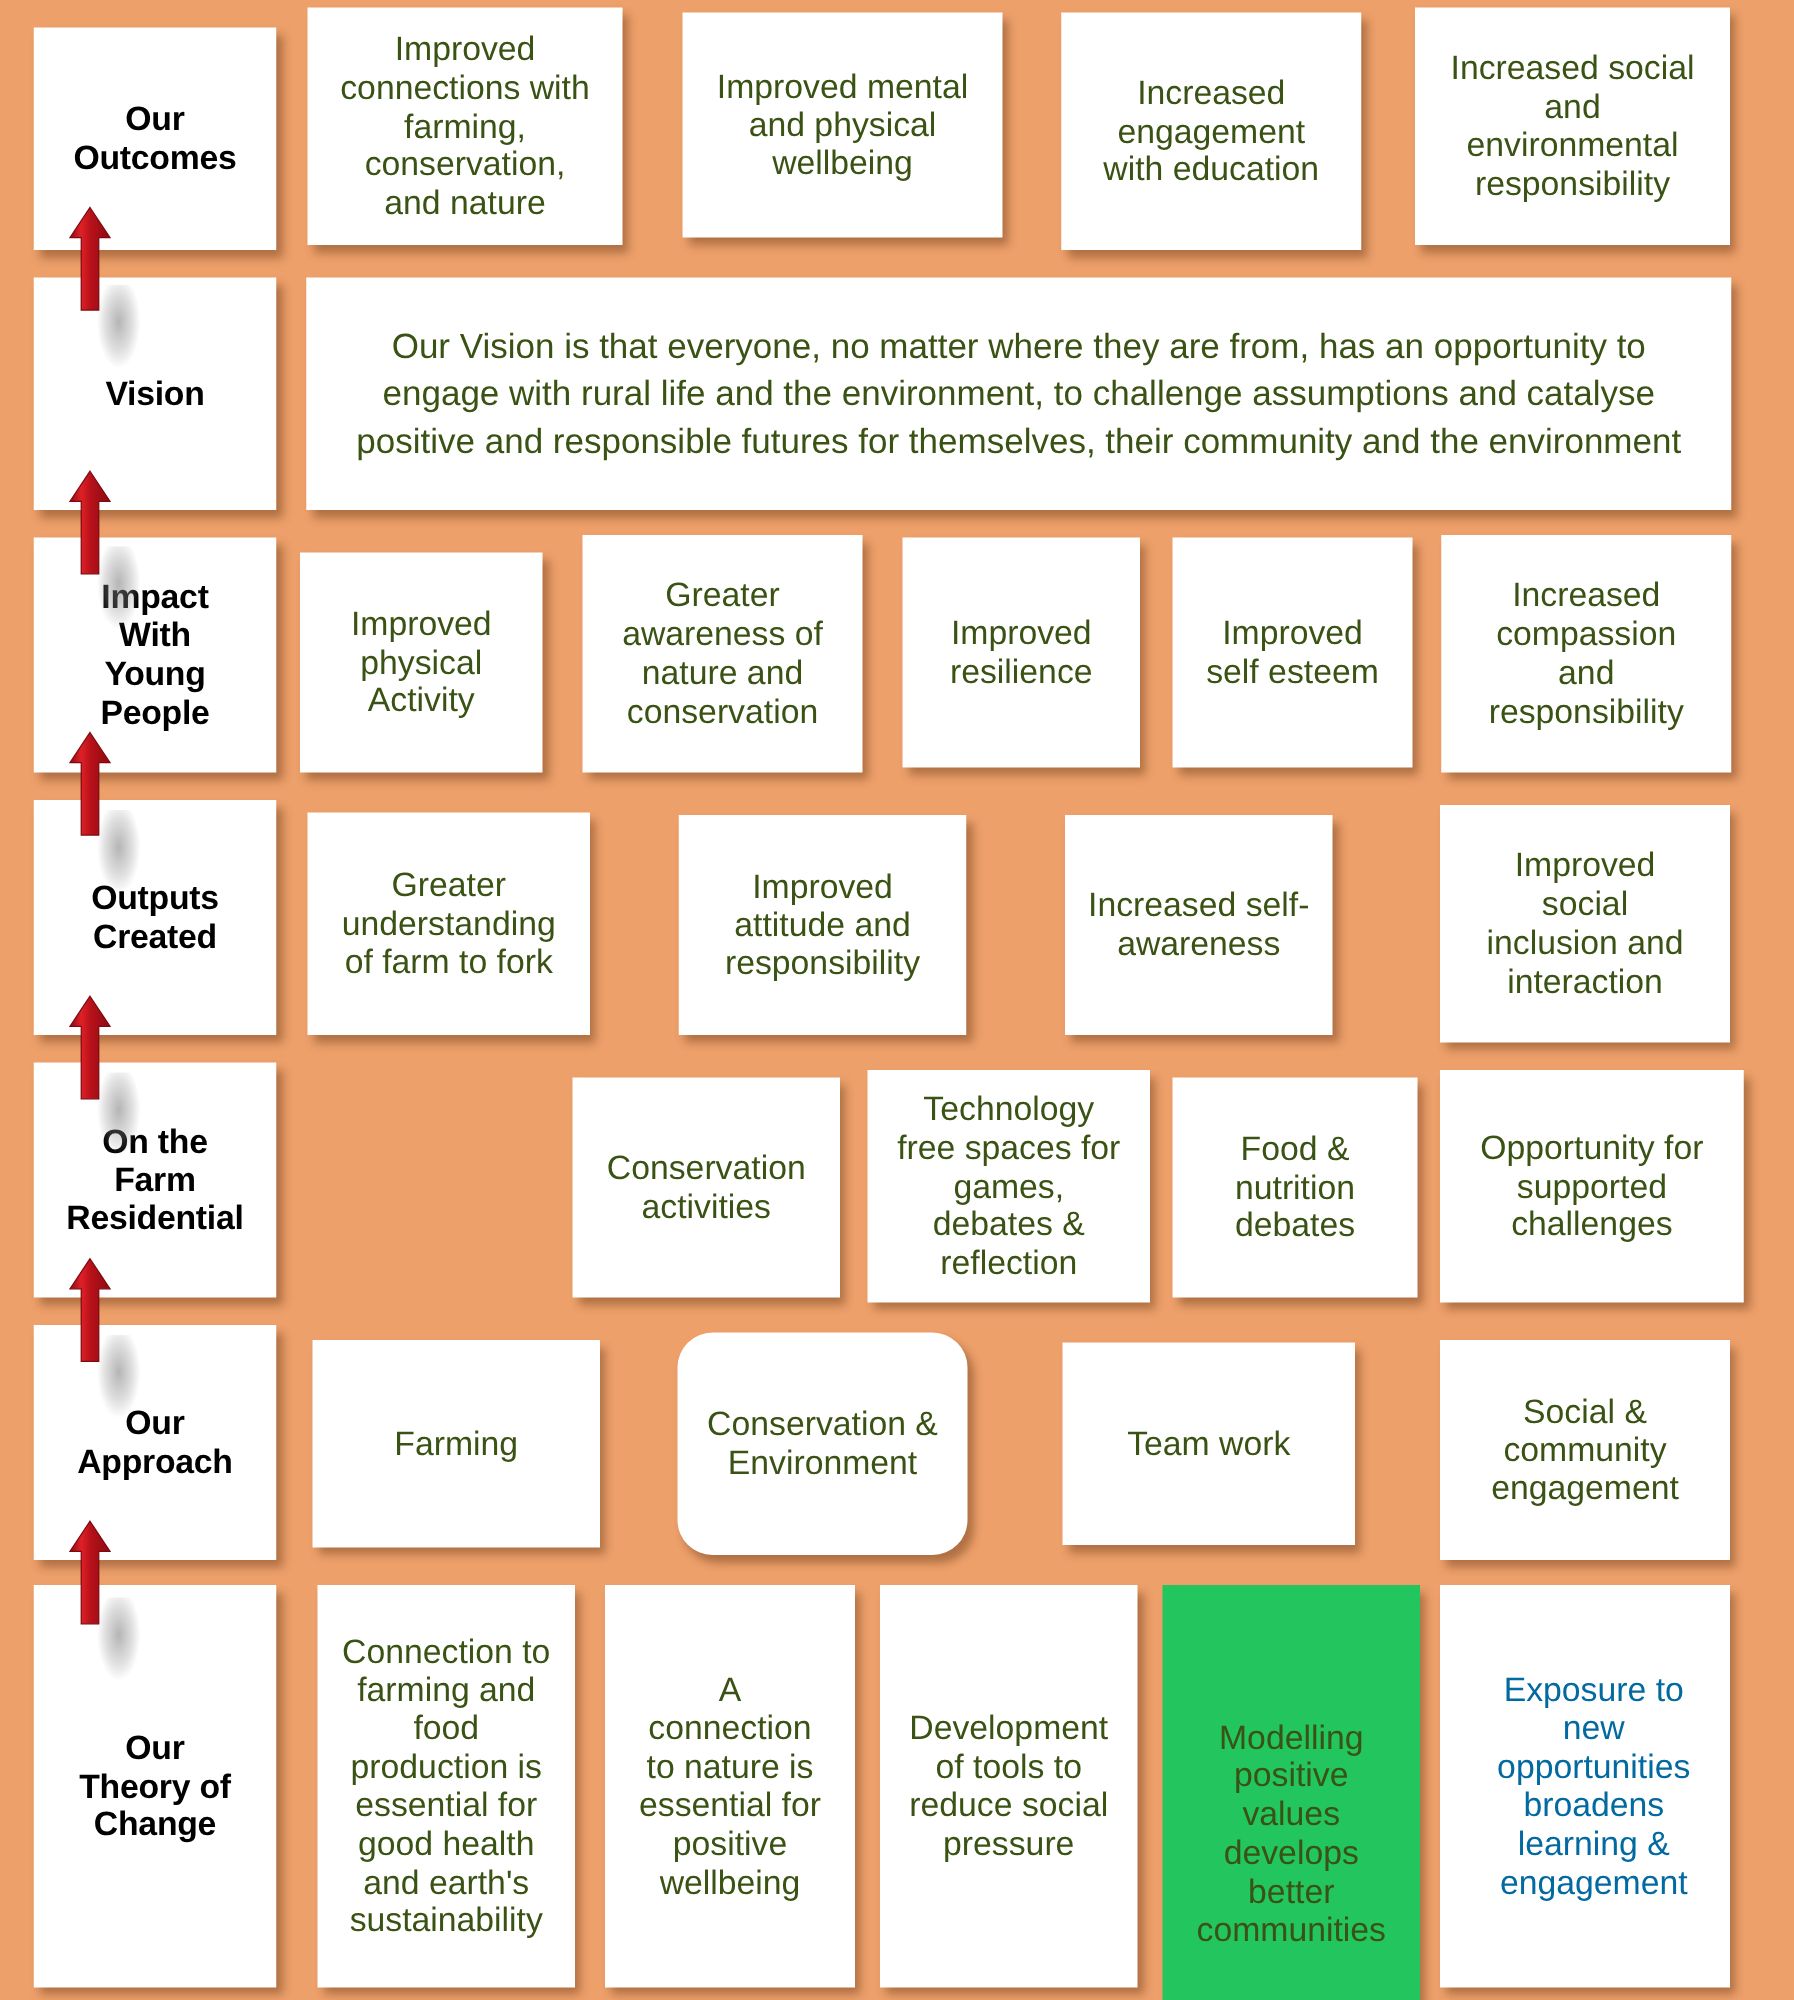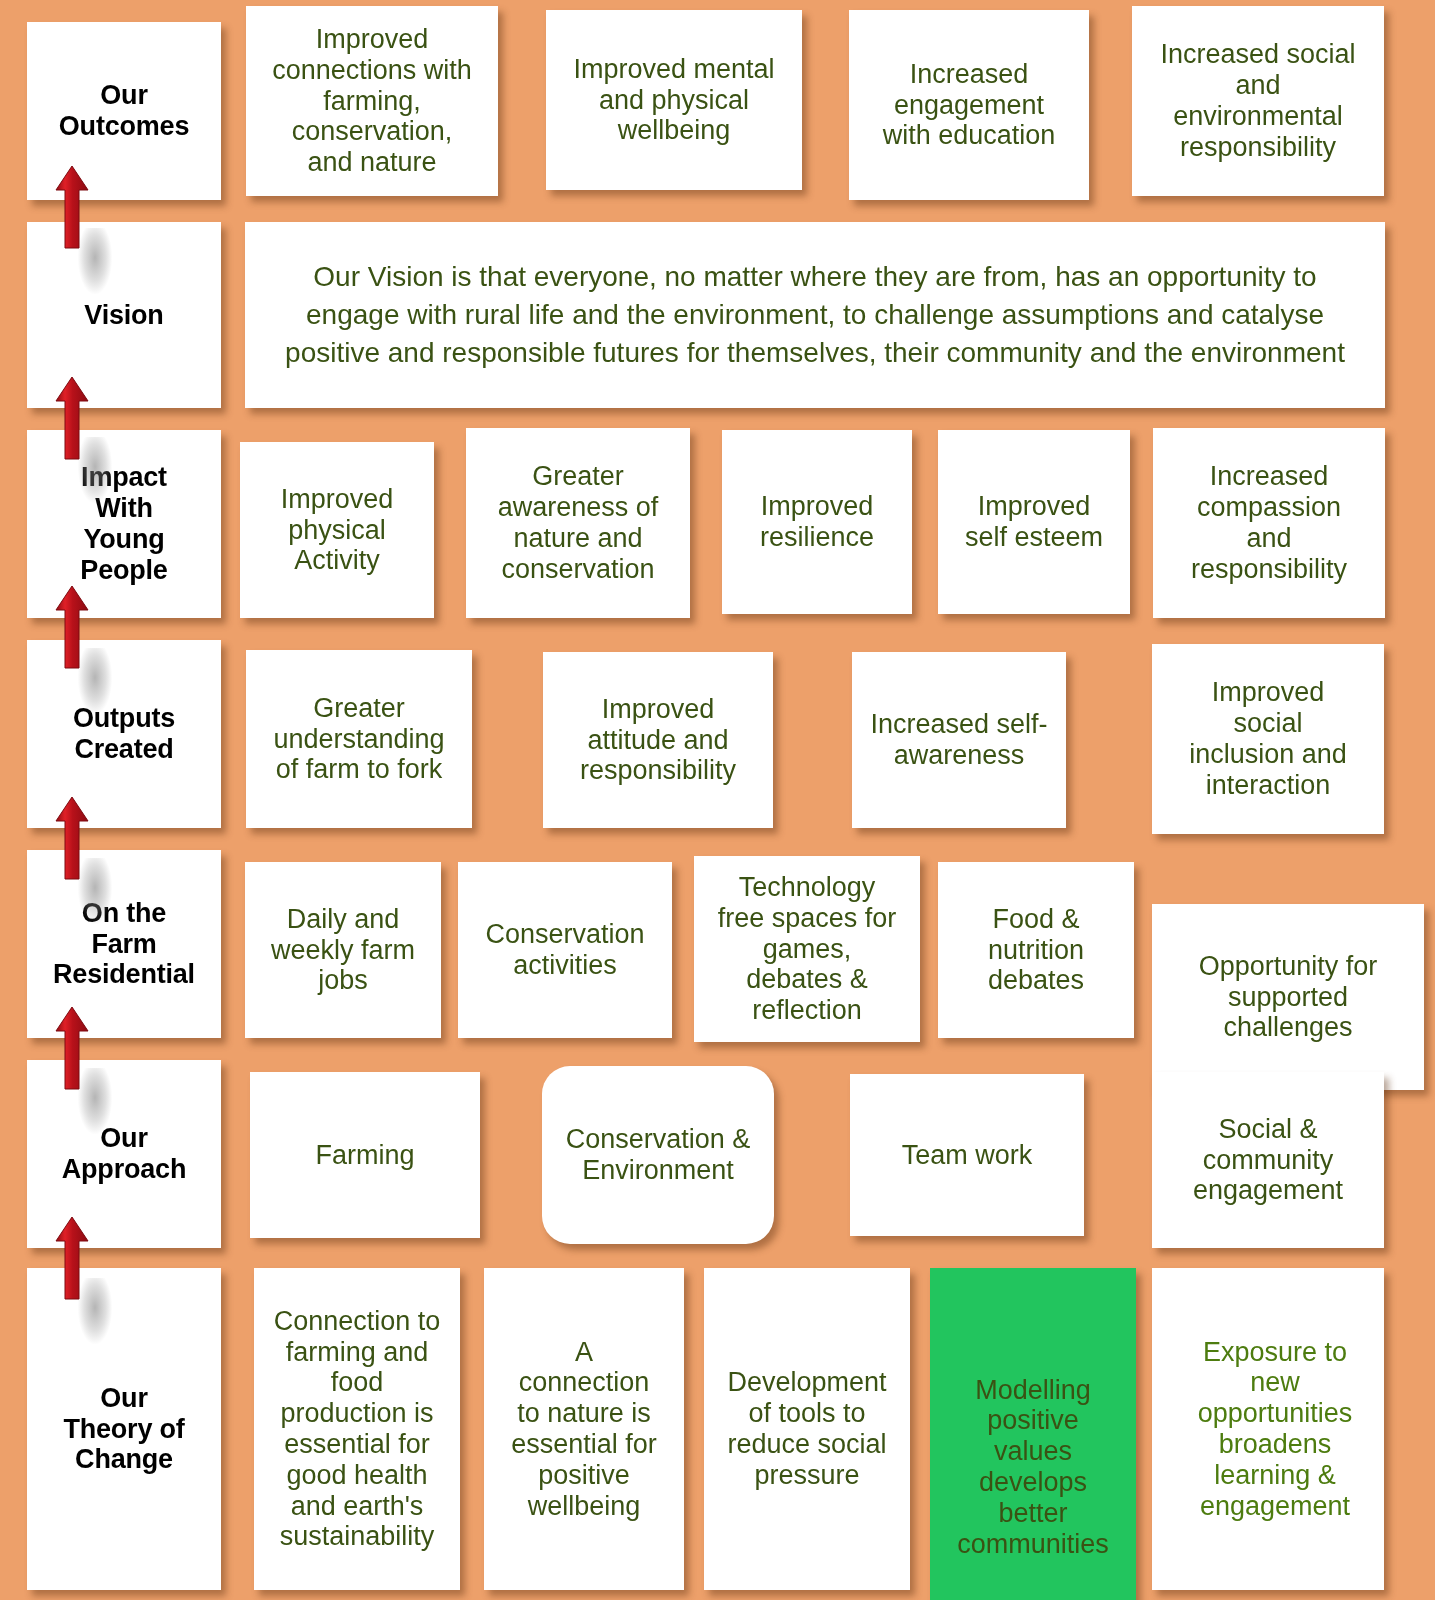--- a/index.html
+++ b/index.html
@@ -208,42 +208,37 @@
       <polygon points="17,2 33,26 24,26 24,84 10,84 10,26 1,26" fill="url(#ag1)" stroke="#7d0a10" stroke-width="1"></polygon>
     </svg>
   </div>
 
   <div class="smudge" style="left:78px; top:858px;"></div>
   <div class="card label-card" style="left: 27px; top: 850px; width: 194px; height: 188px; background: rgb(255, 255, 255); color: rgb(0, 0, 0);">
     <span class="txt">On the
 Farm
 Residential</span>
   </div>
-  <div class="card content-card" style="left: 245px; top: 862px; width: 196px; height: 176px; background: rgb(255, 255, 255); color: rgb(58, 82, 19);">
-    <span class="txt">Daily and
-weekly farm
-jobs</span>
-  </div>
   <div class="card content-card" style="left: 458px; top: 862px; width: 214px; height: 176px; background: rgb(255, 255, 255); color: rgb(58, 82, 19);">
     <span class="txt">Conservation
 activities</span>
   </div>
   <div class="card content-card" style="left: 694px; top: 856px; width: 226px; height: 186px; background: rgb(255, 255, 255); color: rgb(58, 82, 19);">
     <span class="txt">Technology
 free spaces for
 games,
 debates &amp;
 reflection</span>
   </div>
   <div class="card content-card" style="left: 938px; top: 862px; width: 196px; height: 176px; background: rgb(255, 255, 255); color: rgb(58, 82, 19);">
     <span class="txt">Food &amp;
 nutrition
 debates</span>
   </div>
-  <div class="card content-card" style="left: 1152px; top: 856px; width: 272px; height: 186px; background: rgb(255, 255, 255); color: rgb(58, 82, 19); margin-top: 48px;">
+  <div class="card content-card" style="left: 1152px; top: 856px; width: 243px; height: 186px; background: rgb(255, 255, 255); color: rgb(58, 82, 19);">
     <span class="txt">Opportunity for
 supported
 challenges</span>
   </div>
 
   <div class="arrow" style="left:55px; top:1005px;">
     <svg viewBox="0 0 34 86" preserveAspectRatio="none">
       <polygon points="17,2 33,26 24,26 24,84 10,84 10,26 1,26" fill="url(#ag1)" stroke="#7d0a10" stroke-width="1"></polygon>
     </svg>
   </div>
@@ -306,21 +301,21 @@
 pressure</span>
   </div>
   <div class="card content-card" style="left: 930px; top: 1268px; width: 206px; height: 398px; background: #22c55e; color: rgb(58, 82, 19);">
     <span class="txt">Modelling
 positive
 values
 develops
 better
 communities</span>
   </div>
-  <div class="card content-card" style="left: 1152px; top: 1268px; width: 232px; height: 322px; background: rgb(255, 255, 255); color: #4d7c0f; padding-left: 20px;">
+  <div class="card content-card" style="left: 1152px; top: 1268px; width: 232px; height: 322px; background: rgb(255, 255, 255); color: #0369a1; padding-left: 20px;">
     <span class="txt">Exposure to
 new
 opportunities
 broadens
 learning &amp;
 engagement</span>
   </div>
 
 </div>
 

